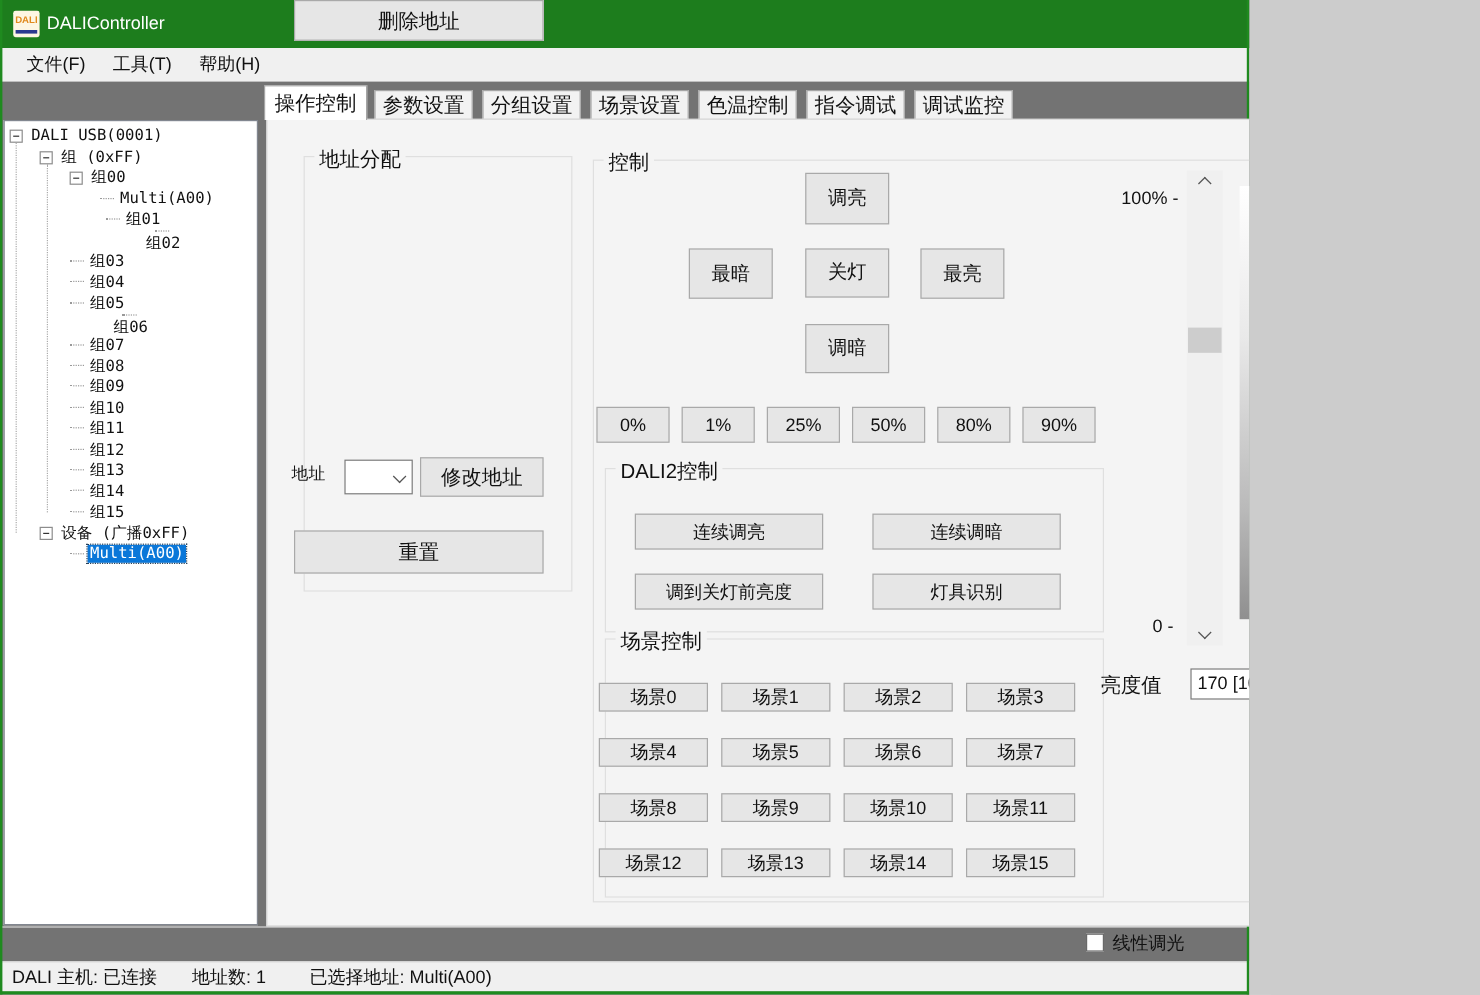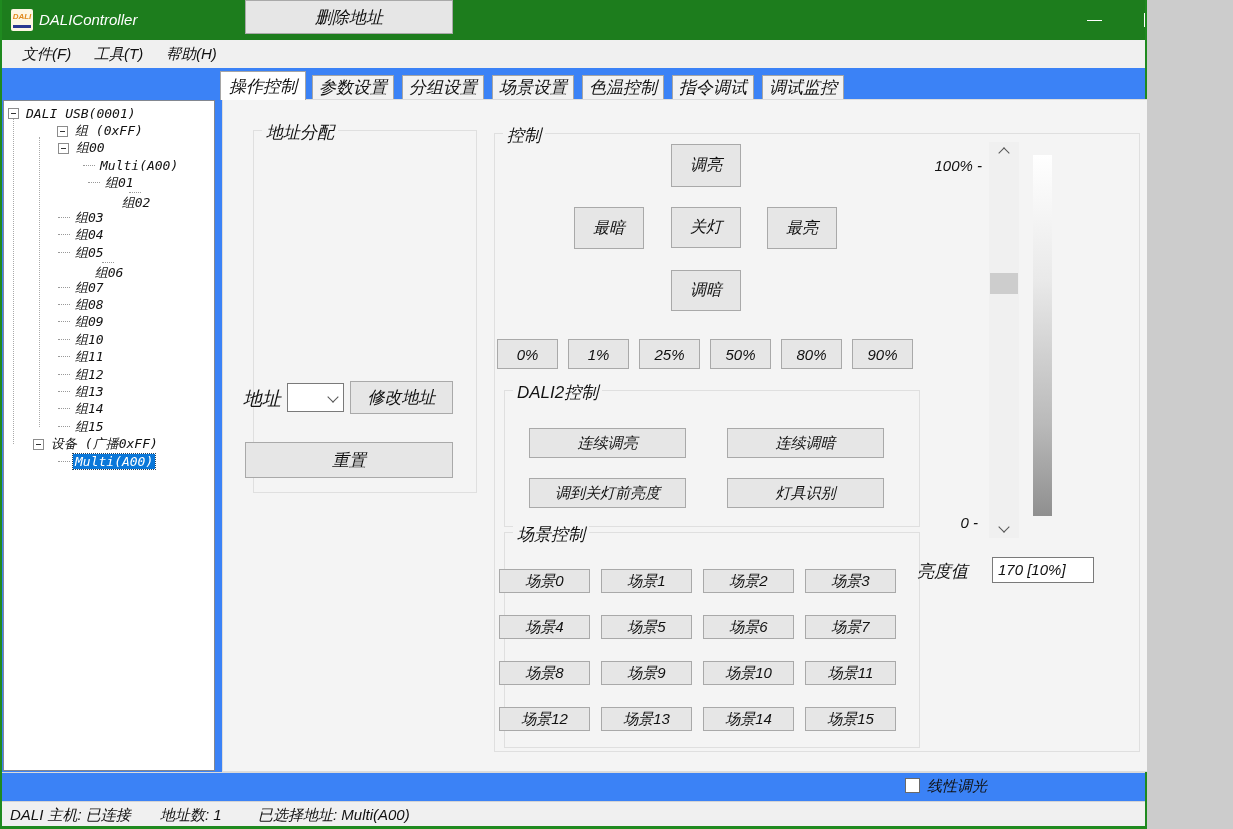--- a/index.html
+++ b/index.html
@@ -1,20 +1,19 @@
 <!DOCTYPE html>
 <html><head>
 <meta charset="utf-8">
 <style>
   html,body{margin:0;padding:0;background:#cccccc;}
   .window{
-    position:relative;width:1147px;height:829px;background:#3b82f6;
+    position:relative;width:1041px;height:829px;background:#737373;
     font-family:"Liberation Sans","DejaVu Sans",sans-serif;color:#111;
     overflow:hidden;
-    font-style:italic;
   }
   .window::after{content:"";position:absolute;inset:0;border-left:2px solid #1f8a1f;
     border-right:2px solid #1f8a1f;border-bottom:3px solid #1f8a1f;pointer-events:none;}
   .abs{position:absolute;}
 
   
   .titlebar{position:absolute;left:0;top:0;width:1233px;height:40px;background:#1d7d1d;}
   .app-icon{position:absolute;left:11px;top:9px;width:22px;height:22px;background:#fdf6e3;
     border-radius:2px;overflow:hidden;}
   .app-icon .ic-txt{position:absolute;left:0;top:3px;width:22px;text-align:center;
@@ -81,21 +80,21 @@
 
   .dali2-grid{position:absolute;left:529px;top:428px;display:grid;
     grid-template-columns:repeat(2,157px);column-gap:41px;row-gap:20px;z-index:4;}
   .dali2-btn{position:static;width:157px;height:30px;font-size:15px;}
 
   .scene-grid{position:absolute;left:499px;top:569px;display:grid;
     grid-template-columns:repeat(4,91px);column-gap:11px;row-gap:22px;z-index:4;}
   .scene-btn{position:static;width:91px;height:24px;font-size:15px;}
 
   
-  .addr-label{left:243px;top:386px;font-size:19px;z-index:4;}
+  .addr-label{left:243px;top:386px;font-size:14px;z-index:4;}
   .combo{left:287px;top:383px;width:57px;height:29px;background:#fff;border:1px solid #7a7a7a;
     box-sizing:border-box;z-index:4;}
   .chev{width:7px;height:7px;border-left:1px solid #555;border-top:1px solid #555;display:inline-block;}
   .chev.down{transform:rotate(225deg);}
   .chev.up{transform:rotate(45deg);}
   .combo .chev{position:absolute;right:6px;top:9px;}
 
   
   .lbl-100{left:900px;top:157px;width:82px;text-align:right;font-size:15px;z-index:4;}
   .lbl-0{left:900px;top:514px;width:78px;text-align:right;font-size:15px;z-index:4;}
@@ -145,21 +144,21 @@
     <div class="menu-item" style="left:160px">帮助(H)</div>
   </div>
 
   <div class="tree" id="tree">
     <div class="guide" style="left:9px;top:16px;height:327px;"></div>
     <div class="guide" style="left:35px;top:36px;height:290px;"></div>
   <div class="tree-row" style="padding-left: 4px;">
         <span class="minus-box"></span>
         <span class="tree-label">DALI USB(0001)</span>
       </div>
-      <div class="tree-row" style="padding-left: 29px; margin-left: 24px;">
+      <div class="tree-row" style="padding-left: 29px;">
         <span class="minus-box"></span>
         <span class="tree-label">组 (0xFF)</span>
       </div>
       <div class="tree-row" style="padding-left: 54px;">
         <span class="minus-box"></span>
         <span class="tree-label">组00</span>
       </div>
       <div class="tree-row" style="padding-left: 79px;">
         <span class="stub"></span>
         <span class="tree-label">Multi(A00)</span>

